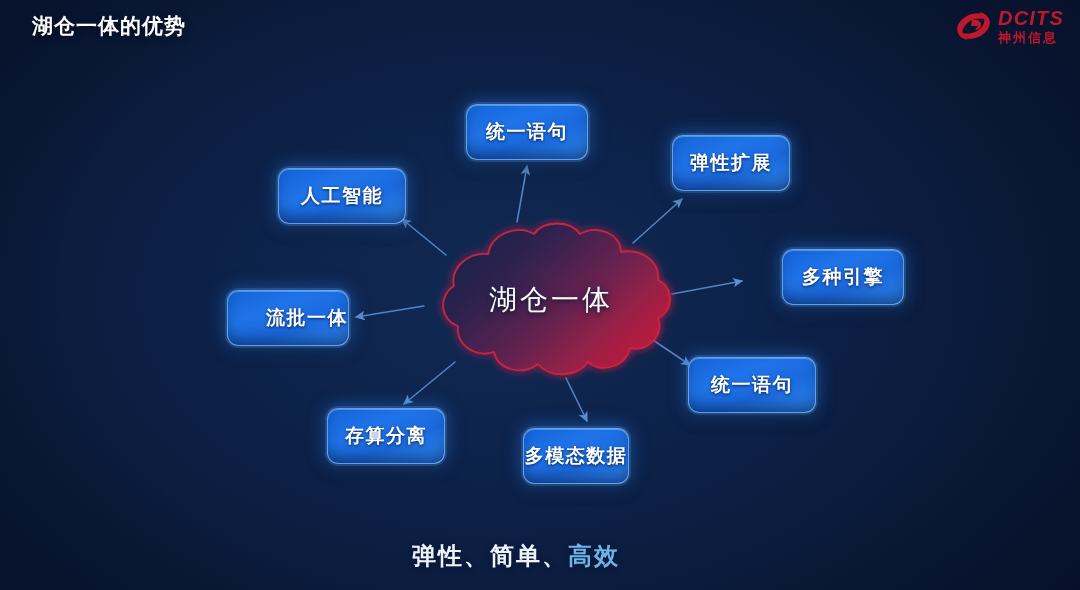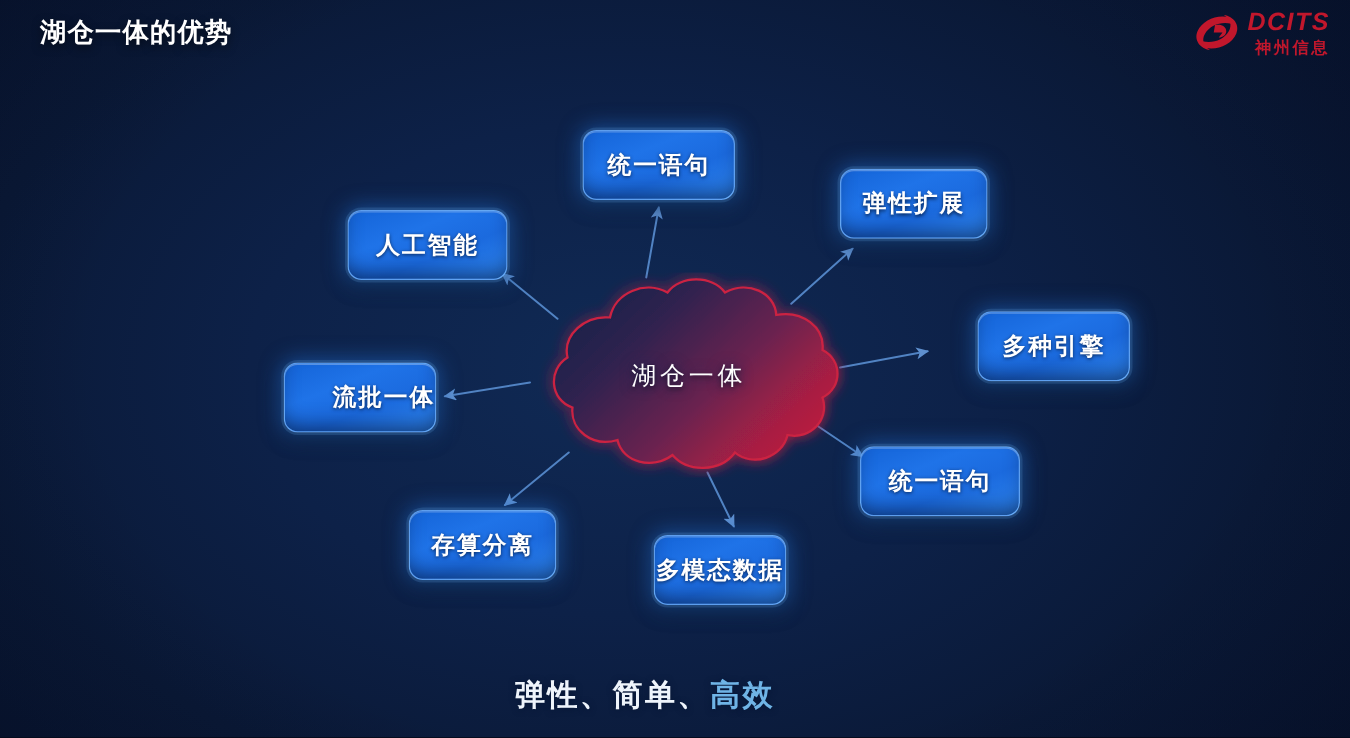--- a/index.html
+++ b/index.html
@@ -46,21 +46,20 @@
   }
 
   .brand {
     position: absolute;
     right: 16px;
     top: 8px;
     display: flex;
     align-items: center;
     gap: 4px;
     z-index: 8;
-    text-align: right;
   }
   .brand-mark {
     width: 40px;
     height: 34px;
     flex: 0 0 auto;
   }
   .brand-text {
     display: flex;
     flex-direction: column;
     line-height: 1;
@@ -101,21 +100,21 @@
   }
   .cloud-label {
     position: absolute;
     left: 0;
     top: 0;
     width: 262px;
     height: 164px;
     display: flex;
     align-items: center;
     justify-content: center;
-    font-size: 20px;
+    font-size: 28px;
     color: #ffffff;
     letter-spacing: 3px;
     text-shadow: 0 0 10px rgba(20,40,90,0.9), 0 2px 4px rgba(0,0,0,0.6);
     z-index: 4;
     padding-left: 4px;
     box-sizing: border-box;
   }
 
   
   .node {

